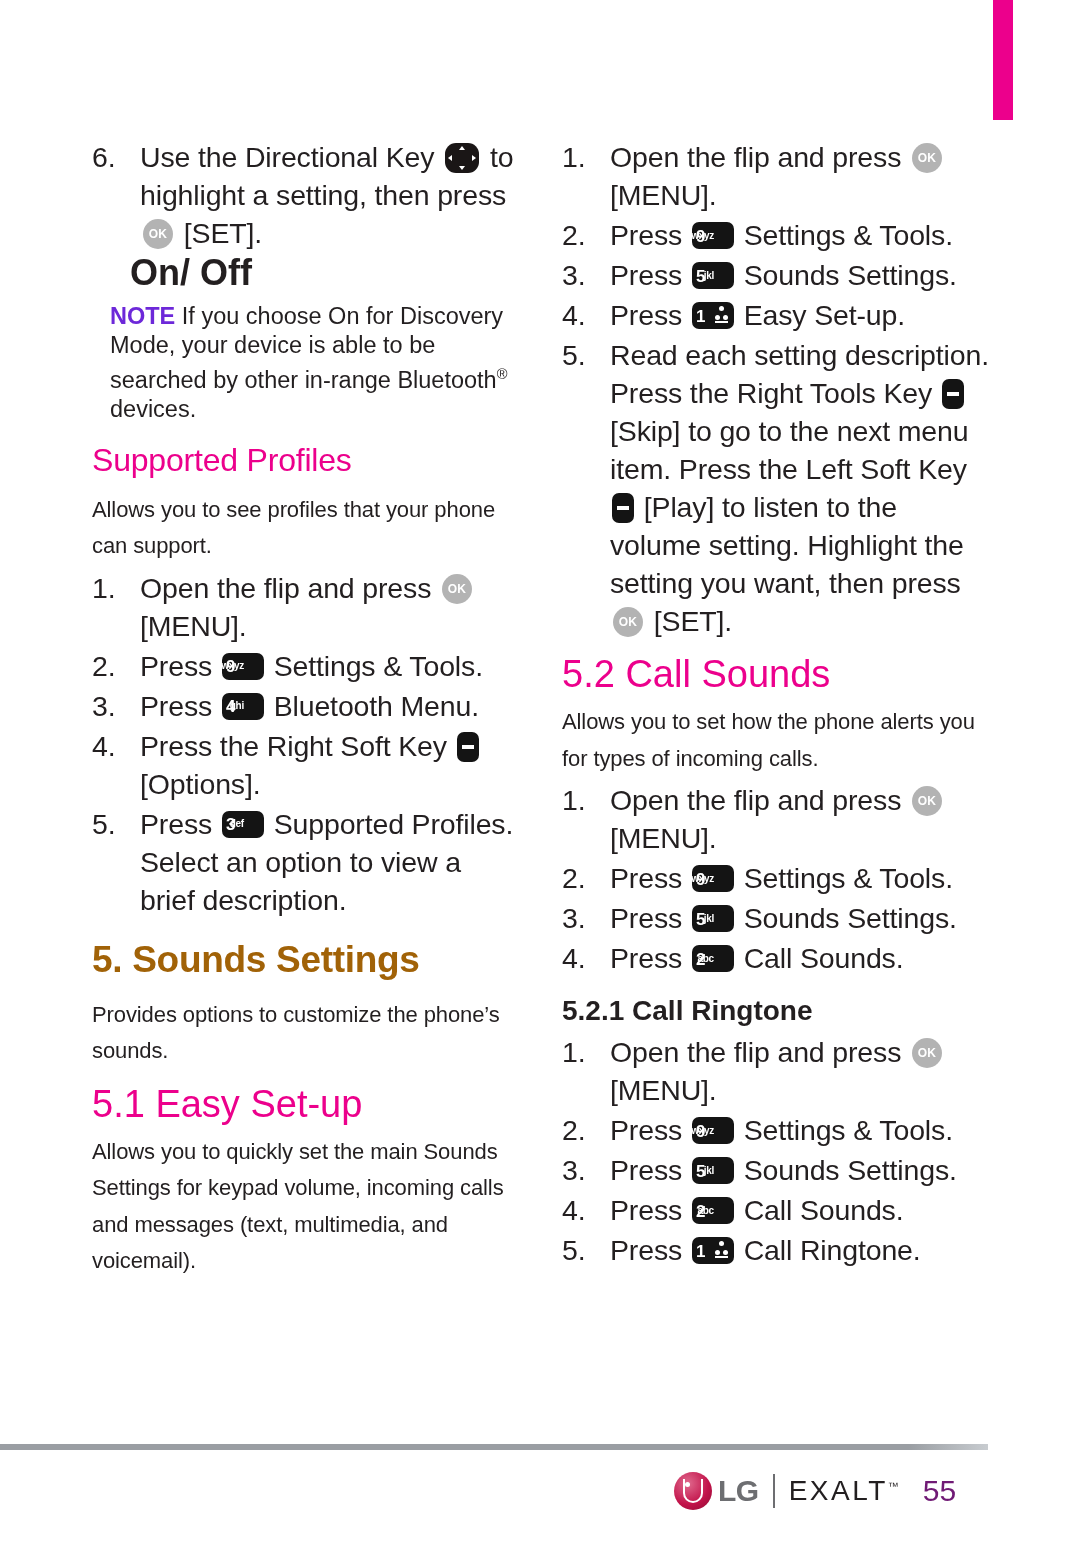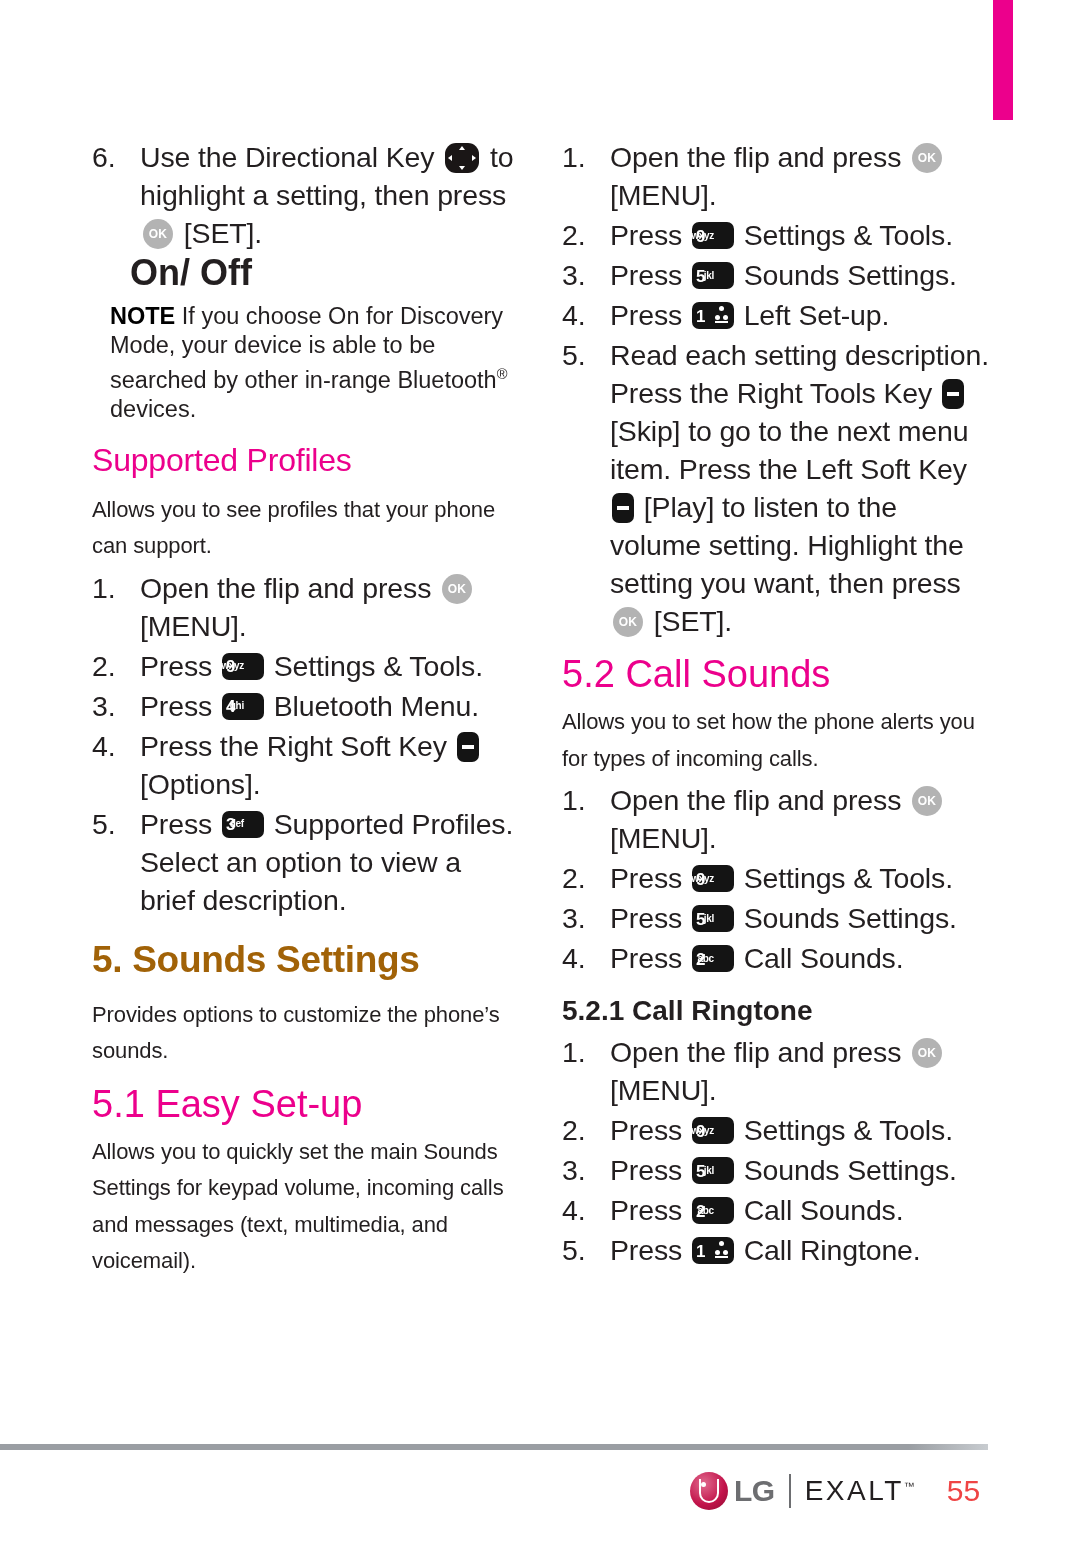--- a/index.html
+++ b/index.html
@@ -88,21 +88,21 @@
   }
 
   
   .note {
     font-size: 23.5px;
     line-height: 29px;
     margin: 10px 0 0 0;
     padding-left: 18px;
   }
   .note b {
-    color: #000000;
+    color: #6d28d9;
     font-weight: 700;
   }
   .sup { font-size: 0.62em; vertical-align: super; }
 
   
   ol.steps {
     list-style: none;
     margin: 0;
     padding: 0;
   }
@@ -260,21 +260,21 @@
   .footer-rule {
     position: absolute;
     left: 0;
     top: 1444px;
     width: 988px;
     height: 6px;
     background: linear-gradient(to right, #9a9ea3 0%, #9a9ea3 92%, #c8ccd0 100%);
   }
   .footer {
     position: absolute;
-    left: 690px;
+    left: 674px;
     top: 1470px;
     display: flex;
     align-items: center;
     height: 42px;
   }
   .lg-mark {
     position: relative;
     width: 38px;
     height: 38px;
     border-radius: 50%;
@@ -320,22 +320,22 @@
     letter-spacing: 2.5px;
     line-height: 1;
   }
   .exalt-tm {
     font-size: 11px;
     vertical-align: super;
     letter-spacing: 0;
   }
   .page-num {
     font-size: 30px;
-    color: #ef4444;
-    margin-left: 32px;
+    color: #701a75;
+    margin-left: 24px;
     line-height: 1;
   }
 </style>
 </head>
 <body>
 
 <div class="tab-marker"></div>
 
 <div class="page">
 
@@ -417,21 +417,21 @@
         <b>Sounds Settings</b><span>.</span>
       </li>
       <li>
         <span class="num">4.</span><span>Press</span>
         <span class="keypad"><span class="kn">1</span><span class="kvm">
               <i class="dot"></i>
               <i class="d1"></i>
               <i class="d2"></i>
               <i class="bar"></i>
             </span></span>
-        <b>Left Set-up</b><span>.</span>
+        <b>Easy Set-up</b><span>.</span>
       </li>
       <li>
         <span class="num">5.</span><span>Read each setting description. Press the Right Tools Key</span>
         <span class="softkey"></span>
         <b>[Skip]</b><span> to go to the next menu item. Press the Left Soft Key</span>
         <span class="softkey"></span>
         <b>[Play]</b><span> to listen to the volume setting. Highlight the setting you want, then press</span>
         <span class="okkey"></span>
         <b>[SET].</b>
       </li>

